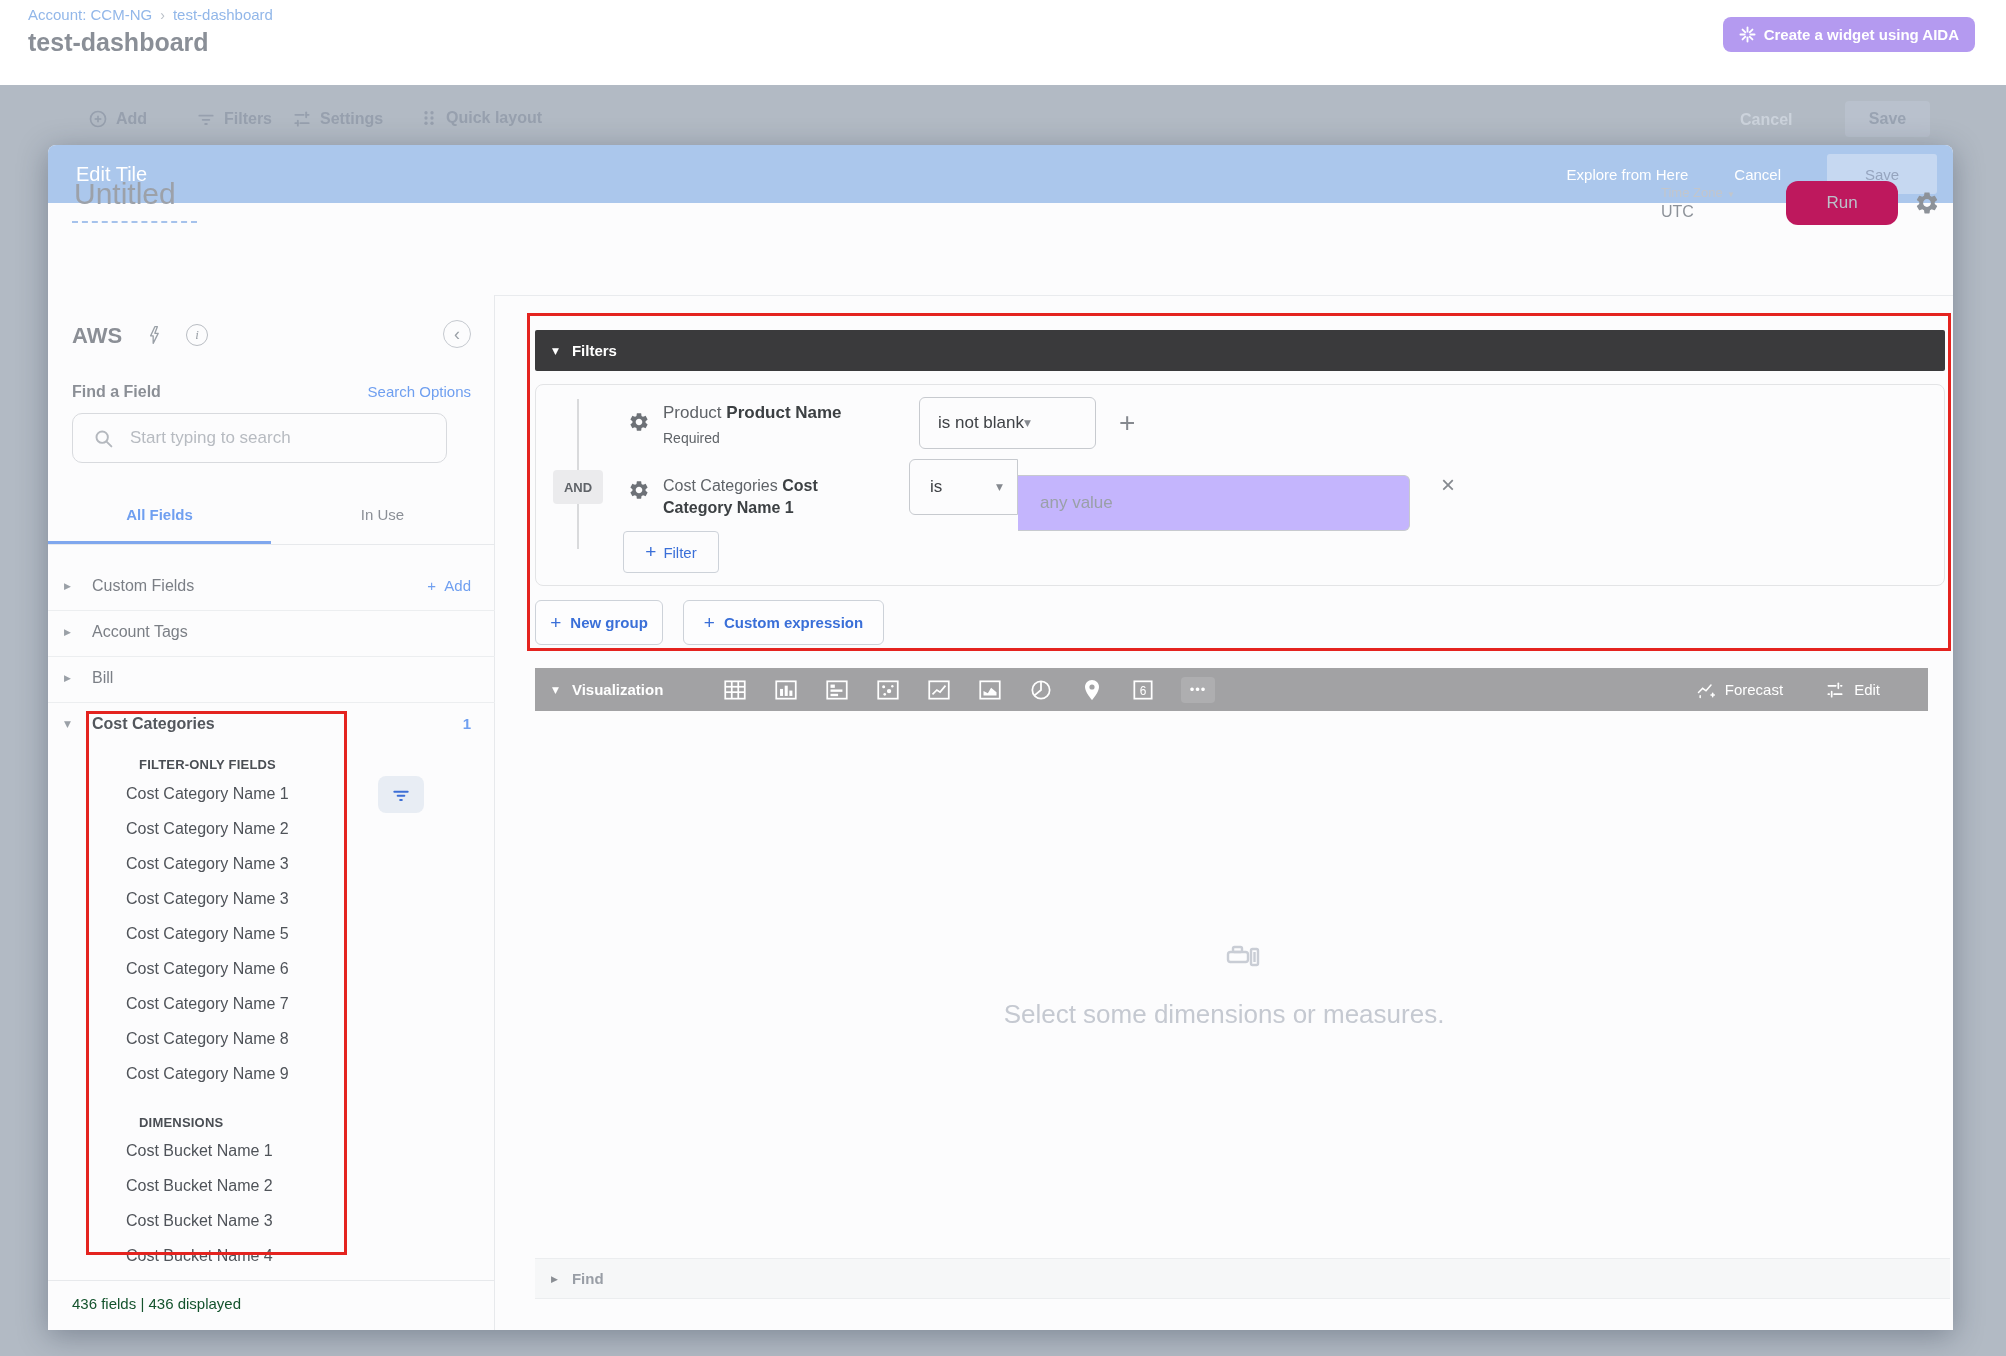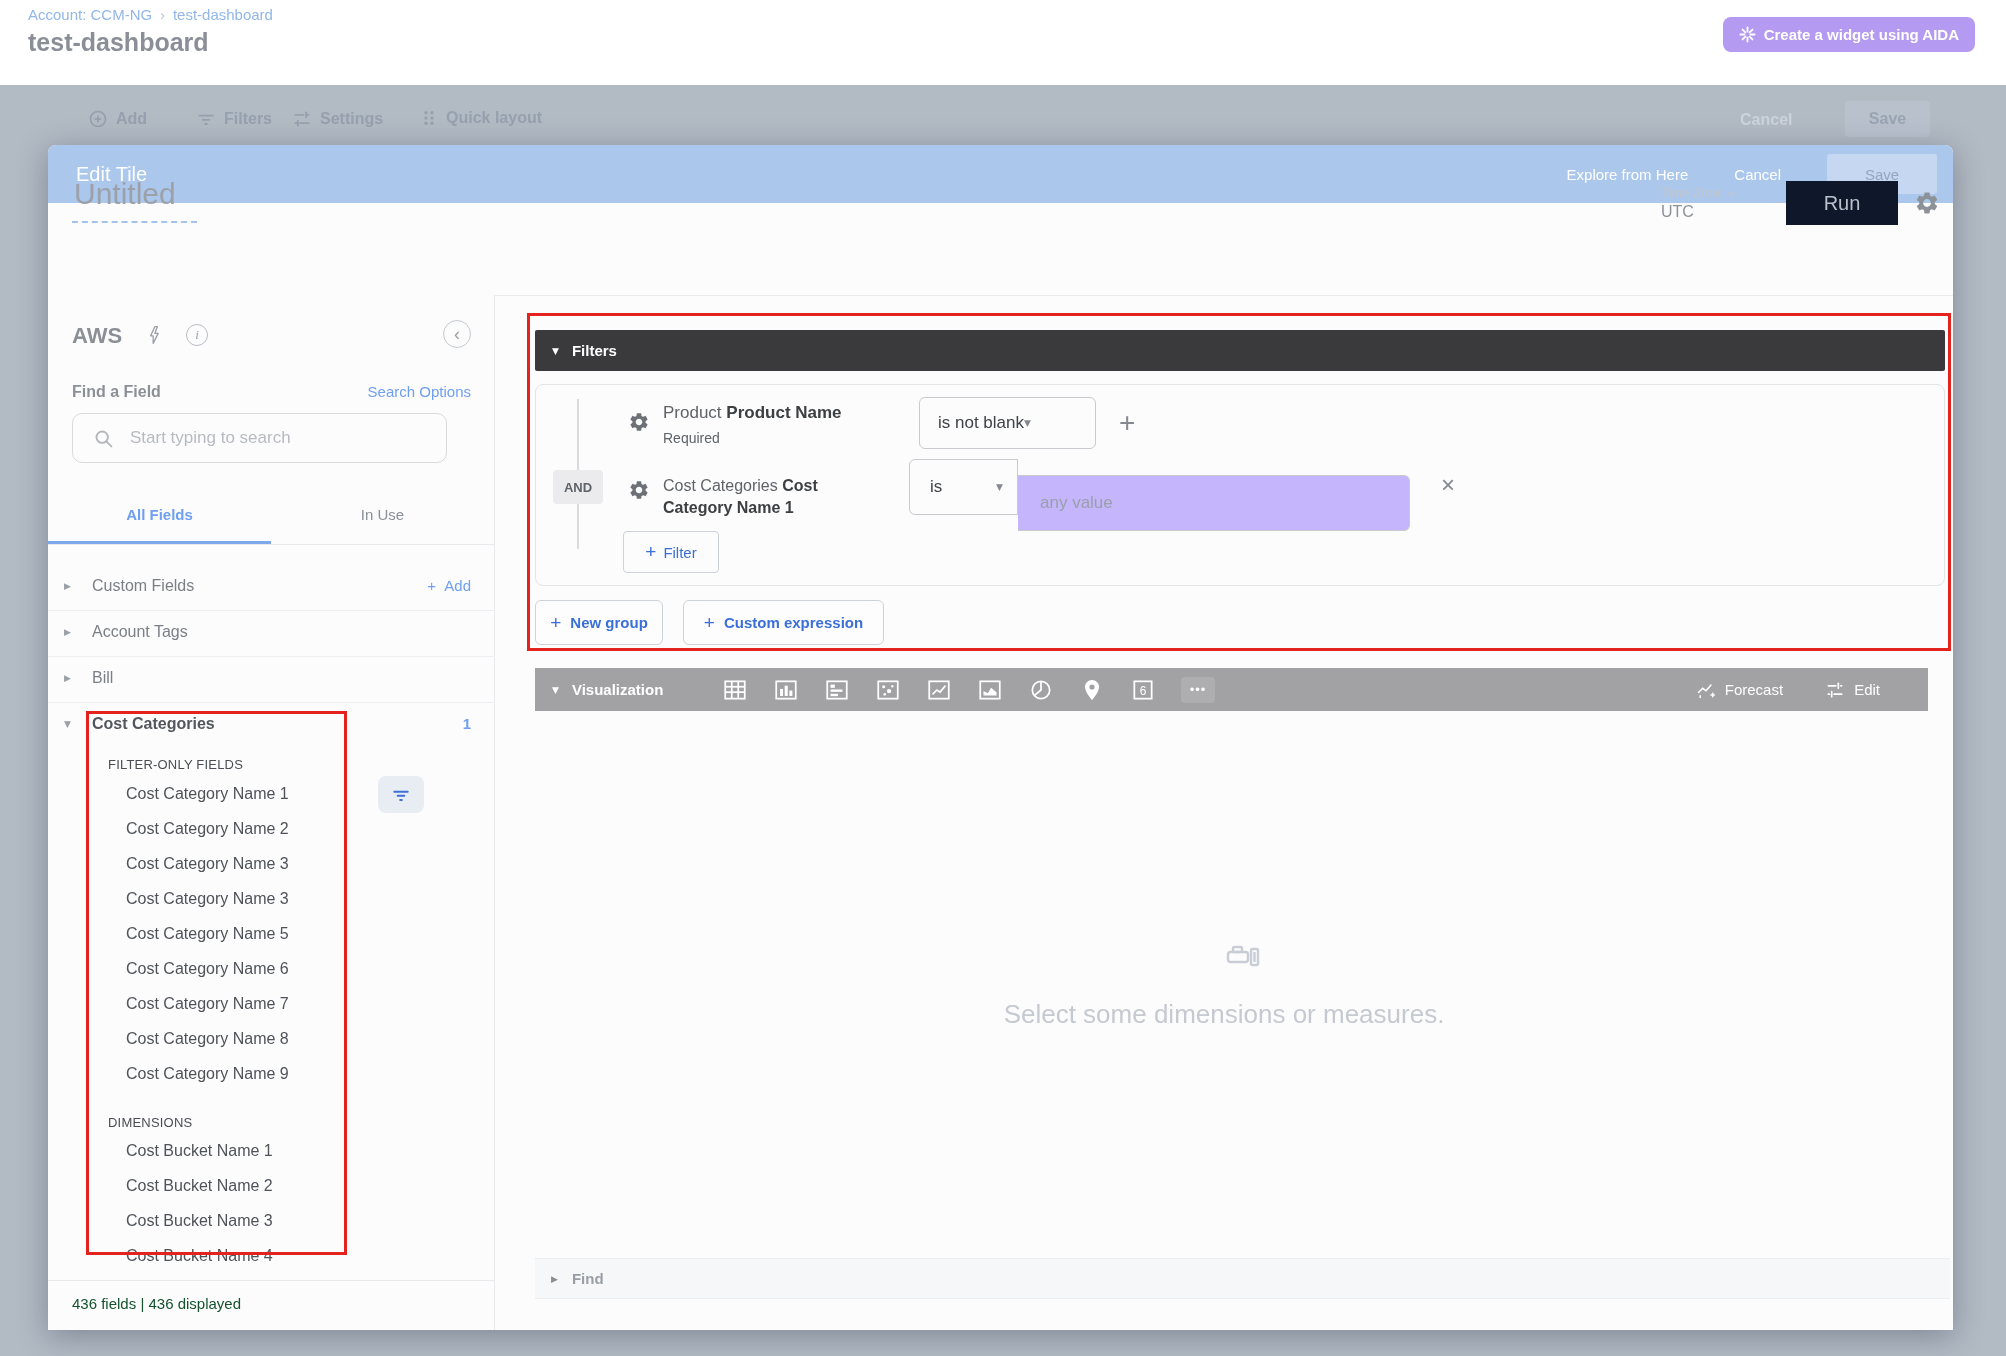--- a/index.html
+++ b/index.html
@@ -31,22 +31,22 @@
   .mh-link { color:#fff; cursor:pointer; }
   .mh-save { width:110px; height:40px; background:#c6d8f1; border:none; border-radius:3px; color:#96a5bf; font-size:15px; }
 
   
   .tile-name { position:absolute; left:24px; top:32px; font-size:30px; font-weight:300; color:#9ca1a9;
     border-bottom:2px dashed #a5c2ec; padding:0 6px 10px 2px; min-width:125px; }
   .tz { position:absolute; left:1613px; top:38px; }
   .tz-label { font-size:13px; color:#c2c6cc; }
   .tz-caret { font-size:8px; color:#c2c6cc; }
   .tz-value { font-size:16px; color:#8d9299; margin-top:2px; }
-  .run-btn { position:absolute; left:1738px; top:36px; width:112px; height:44px; background:#0f172a; border:none;
-    border-radius:0; color:#bbc1c9; font-size:20px; }
+  .run-btn { position:absolute; left:1738px; top:36px; width:112px; height:44px; background:#be185d; border:none;
+    border-radius:12px; color:#bbc1c9; font-size:17px; }
   .gear-top { position:absolute; left:1866px; top:45px; color:#8d9299; }
   .title-divider { position:absolute; left:0; top:150px; width:100%; height:1px; background:#e9ebee; }
 
   
   .sidebar { position:absolute; left:0; top:150px; width:447px; height:1035px; border-right:1px solid #e7e9ec; background:#fcfcfd; }
   .aws-row { position:absolute; left:0; top:22px; width:100%; height:44px; }
   .aws-name { position:absolute; left:24px; top:6px; font-size:22px; font-weight:bold; color:#8b8f96; }
   .bolt { position:absolute; left:96px; top:6px; color:#9aa0a7; }
   .info-circle { position:absolute; left:138px; top:7px; width:22px; height:22px; border:1.5px solid #b9bdc3; border-radius:50%;
     color:#9aa0a7; font-size:13px; display:flex; align-items:center; justify-content:center; font-family:"Liberation Serif",serif; font-style:italic; }
@@ -64,21 +64,21 @@
   .tab.active { color:#6f9ff0; font-weight:bold; }
   .tab.inactive { color:#8b8f96; }
   .tab-underline { position:absolute; left:0; bottom:0; width:223px; height:3px; background:#7fa7ee; }
   .group-row { position:absolute; left:0; width:447px; height:46px; border-bottom:1px solid #eceef0; }
   .group-caret { position:absolute; left:16px; top:16px; font-size:9px; color:#9aa0a7; font-family:"DejaVu Sans",sans-serif; }
   .group-label { position:absolute; left:44px; top:12px; font-size:16px; color:#7b7f86; }
   .group-add { position:absolute; right:24px; top:12px; font-size:15px; color:#6f9ff0; cursor:pointer; }
   .cc-row { position:absolute; left:0; top:408px; width:447px; height:46px; }
   .cc-label { position:absolute; left:44px; top:12px; font-size:16px; font-weight:bold; color:#53575d; }
   .cc-count { position:absolute; right:24px; top:12px; font-size:15px; font-weight:bold; color:#6f9ff0; }
-  .sec-label { position:absolute; left:60px; font-size:13px; font-weight:normal; color:#4a4e54; letter-spacing:.2px; }
+  .sec-label { position:absolute; left:91px; font-size:13px; font-weight:bold; color:#4a4e54; letter-spacing:.2px; }
   .field-item { position:absolute; left:78px; font-size:16px; color:#4f5359; cursor:pointer; }
   .filter-chip { position:absolute; left:330px; top:481px; width:46px; height:37px; background:#e8edf4; border-radius:8px;
     display:flex; align-items:center; justify-content:center; cursor:pointer; }
   .sb-footer { position:absolute; left:0; top:985px; width:446px; height:50px; border-top:1px solid #e7e9ec; }
   .sb-footer span { position:absolute; left:24px; top:14px; font-size:15px; color:#14532d; }
 
   
   .filters-bar { position:absolute; left:487px; top:185px; width:1410px; height:41px; background:#3a3a3c; border-radius:2px;
     display:flex; align-items:center; color:#fff; }
   .filters-bar .caret { margin-left:17px; font-size:9px; font-family:"DejaVu Sans",sans-serif; }

